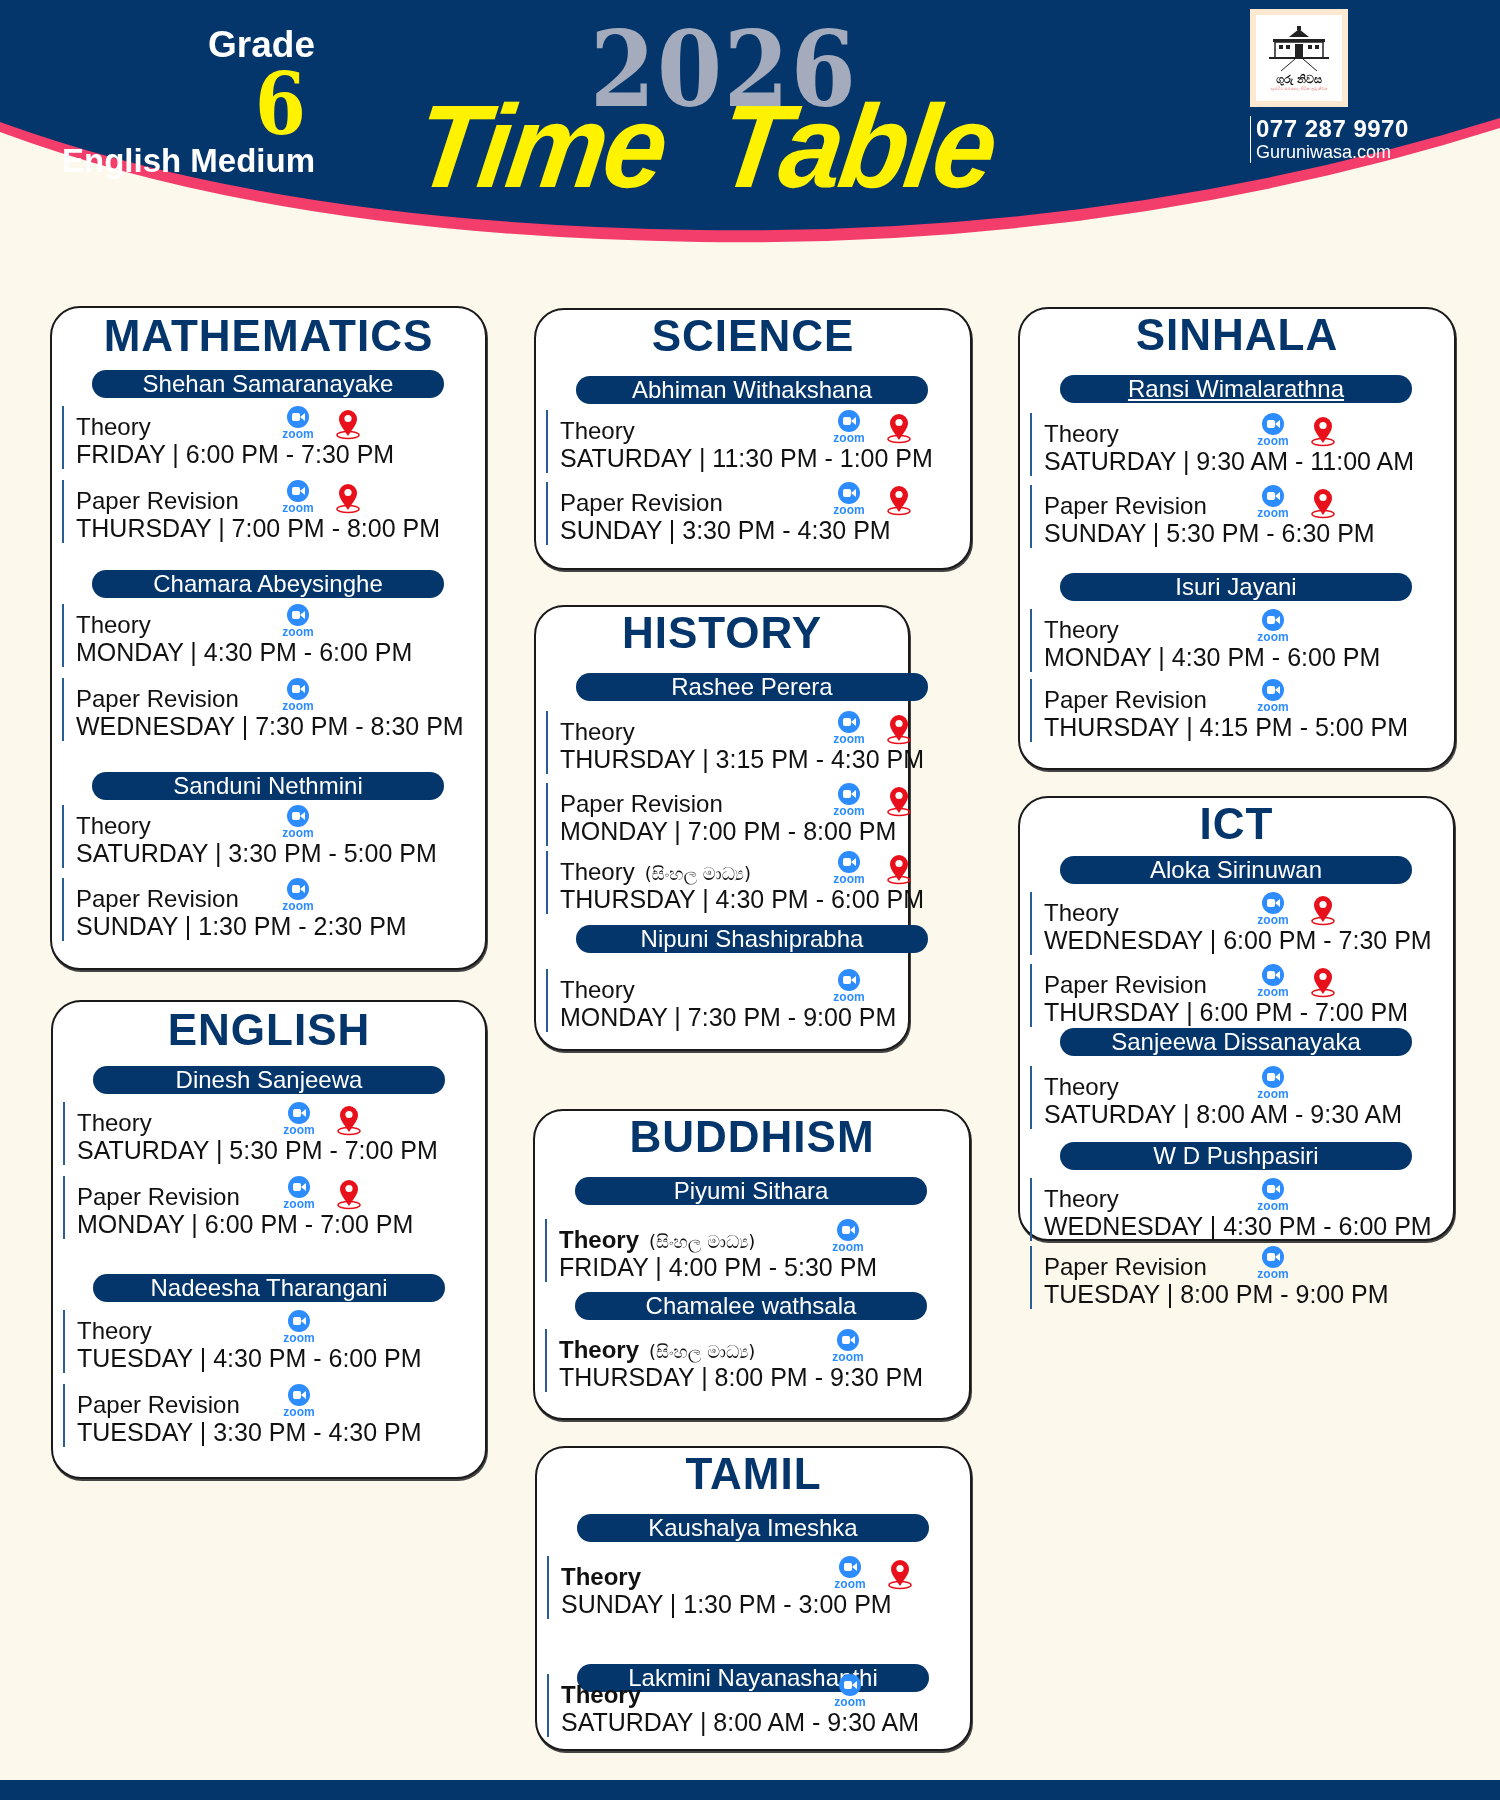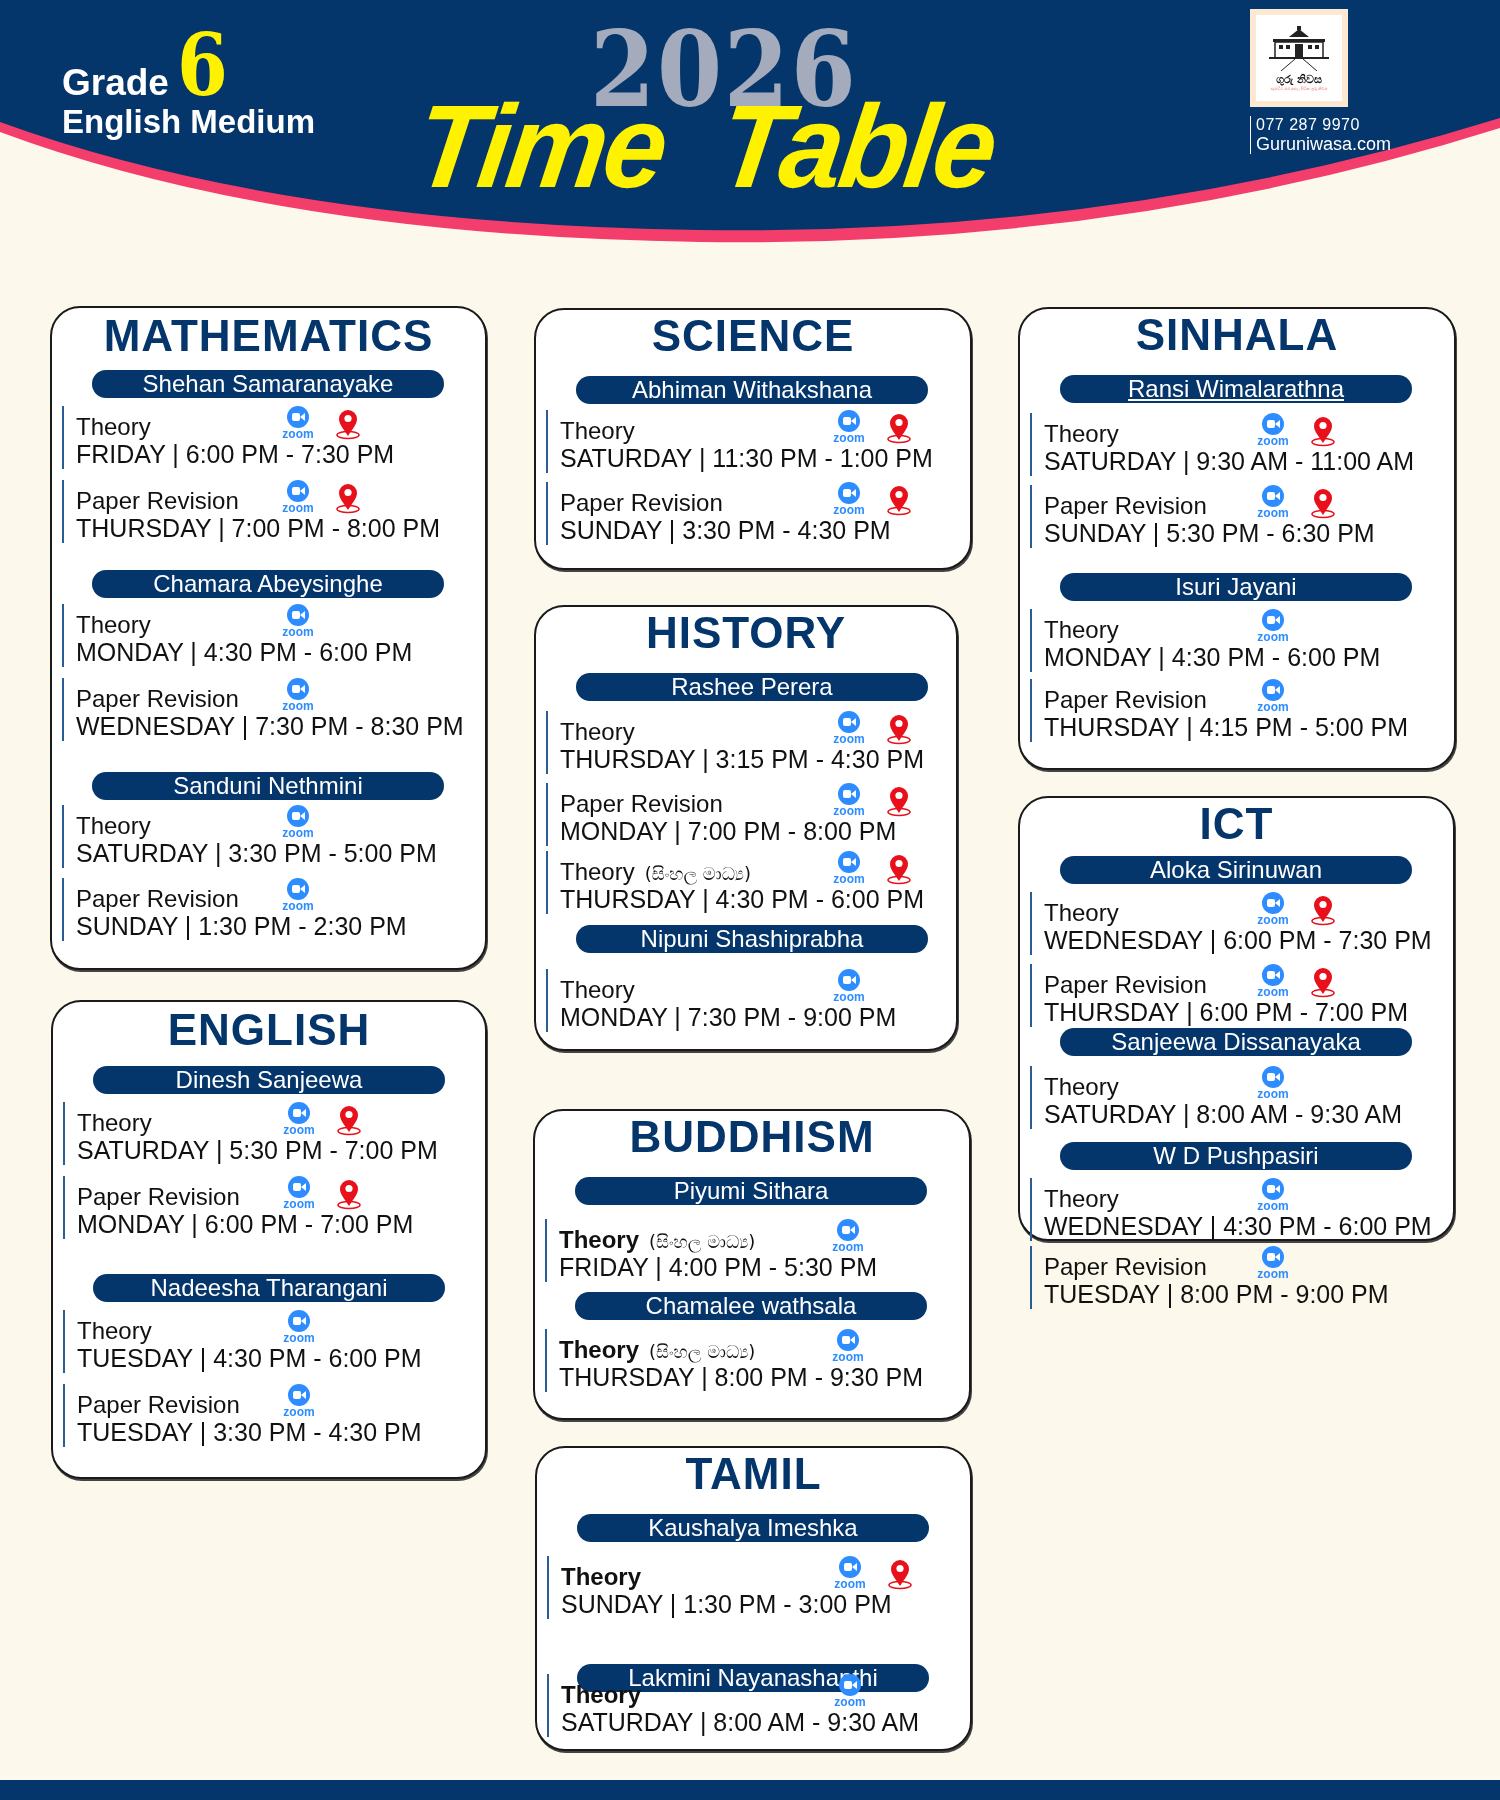--- a/index.html
+++ b/index.html
@@ -7,21 +7,21 @@
   body {
     position: relative;
     background: #fcf9ec;
     font-family: "Liberation Sans", sans-serif;
     color: #111;
     overflow: hidden;
   }
   
   .header-bg { position: absolute; left: 0; top: 0; width: 1500px; height: 260px; }
   .grade-block { position: absolute; left: 62px; top: 26px; color: #fff; font-weight: bold; }
-  .grade-row { display: flex; align-items: flex-end; }
+  .grade-row { display: flex; align-items: flex-end; flex-direction: column; }
   .grade-word { font-size: 37px; line-height: 1; margin-bottom: 2px; }
   .grade-num { font-family: "DejaVu Serif", serif; font-weight: bold; color: #fff200; font-size: 86px; line-height: 0.9; margin-left: 8px; transform: scaleX(0.85); transform-origin: left bottom; }
   .medium { font-size: 33px; line-height: 1; margin-top: 2px; }
   .year {
     position: absolute; left: 590px; top: 18px;
     font-family: "DejaVu Serif", serif; font-weight: bold;
     font-size: 104px; line-height: 1; color: #a3abbd; letter-spacing: 2px;
     transform: scaleX(0.9); transform-origin: left top;
   }
   .title {
@@ -35,21 +35,21 @@
     position: absolute; left: 1250px; top: 9px; width: 98px; height: 98px;
     background: #fde9d2; padding: 6px;
   }
   .logo-inner { width: 100%; height: 100%; background: #fff; display: flex; flex-direction: column; align-items: center; justify-content: center; }
   .logo-text { font-family: "DejaVu Sans", sans-serif; font-size: 11px; font-weight: bold; color: #111; margin-top: 2px; }
   .logo-sub { font-size: 4px; color: #d33; }
   .contact {
     position: absolute; left: 1250px; top: 116px; padding-left: 5px;
     border-left: 1px solid #fff; color: #fff;
   }
-  .phone { font-size: 16px; font-weight: normal; line-height: 1.1; letter-spacing: 0.5px; }
+  .phone { font-size: 24px; font-weight: bold; line-height: 1.1; letter-spacing: 0.5px; }
   .website { font-size: 18px; line-height: 1.15; }
 
   
   .card {
     position: absolute;
     background: #fff;
     border: 2px solid #1a1a1a;
     border-radius: 30px;
     box-shadow: 1px 2px 0 #444;
   }
@@ -308,21 +308,21 @@
           <svg class="pin-ic" width="30" height="32" viewBox="0 0 30 32">
             <ellipse cx="15" cy="27" rx="11" ry="3.5" fill="none" stroke="#e8101a" stroke-width="1.5"></ellipse>
             <path d="M15 28 C10 20 6 16 6 11 A9 9 0 0 1 24 11 C24 16 20 20 15 28 Z" fill="#e8101a"></path>
             <circle cx="15" cy="10.5" r="3.6" fill="#fff"></circle>
           </svg>
         </div>
       </div>
       <div class="cls-time">SUNDAY | 3:30 PM - 4:30 PM</div>
     </div>
   </div>
-<div class="card" id="card-history" style="left:534px; top:605px; width:424px; height:446px;">
+<div class="card" id="card-history" style="left:534px; top:605px; width:376px; height:446px;">
     <div class="subject" style="position:absolute;left:0;right:0;top:4px;">HISTORY</div>
     <div class="teacher" style="position:absolute;left:40px;top:66px;">Rashee Perera</div>
     <div class="cls" style="position:absolute;left:0;right:8px;top:104px;">
       <div class="cls-top">
         <span class="cls-type">Theory</span>
         <div class="icons" style="left:272px;">
           <div class="zoom-ic">
             <div class="circ"></div>
             <div class="lbl">zoom</div>
           </div>

